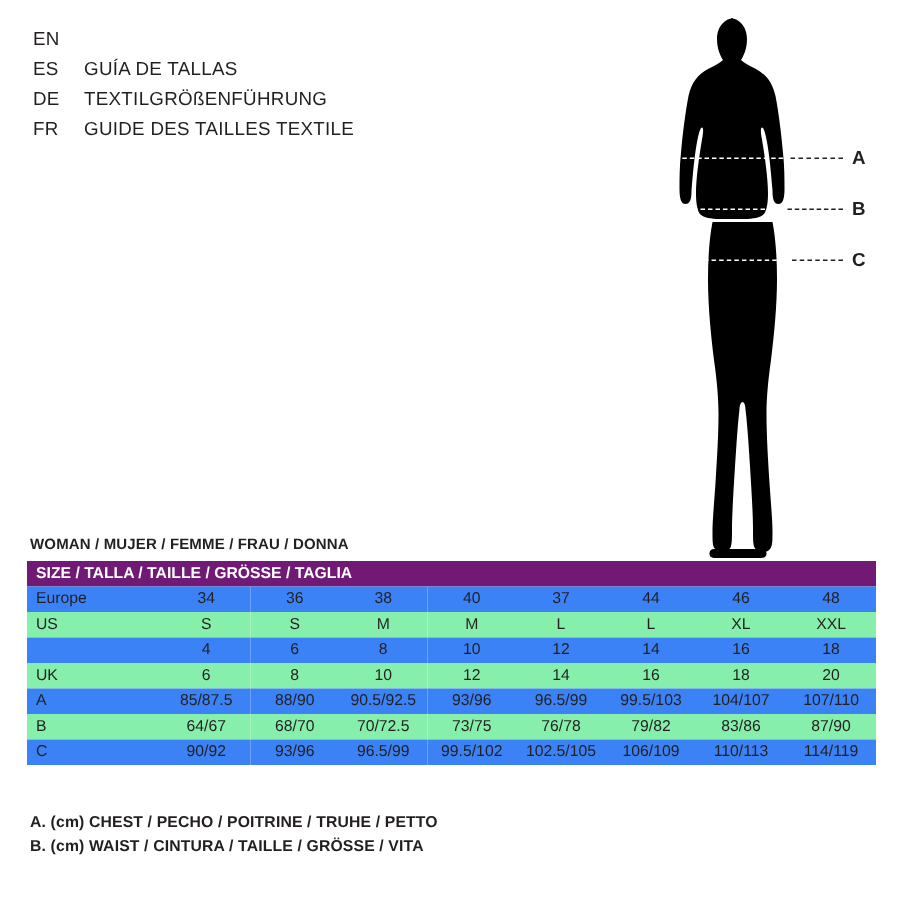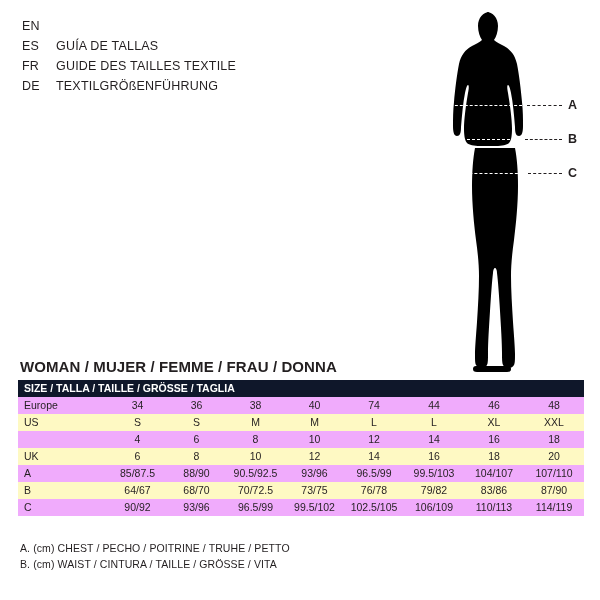--- a/index.html
+++ b/index.html
@@ -77,21 +77,21 @@
   }
 
   
   .table-section {
     position: absolute;
     left: 18px;
     top: 358px;
     width: 566px;
   }
   .woman-line {
-    font-size: 15px;
+    font-size: 10px;
     font-weight: bold;
     letter-spacing: 0.1px;
     color: #231f20;
     padding-left: 2px;
     margin-bottom: 5px;
   }
   table.size-table {
     border-collapse: collapse;
     width: 566px;
     table-layout: fixed;
@@ -100,73 +100,73 @@
   table.size-table th,
   table.size-table td {
     padding: 0;
     height: 17px;
     line-height: 17px;
     text-align: center;
     font-weight: normal;
     color: #231f20;
   }
   table.size-table tr.head th {
-    background: #0f172a;
+    background: #701a75;
     color: #ffffff;
     text-align: left;
     font-weight: bold;
     font-size: 10.5px;
     padding-left: 6px;
   }
   table.size-table td.rowlabel {
     text-align: left;
     padding-left: 6px;
   }
   tr.shade td {
-    background: #fef9c3;
+    background: #86efac;
   }
   tr.plain td {
-    background: #f0abfc;
+    background: #3b82f6;
   }
 
   
   .notes {
     position: absolute;
     left: 20px;
     top: 540px;
     width: 560px;
   }
   .note {
     font-size: 10.5px;
-    font-weight: normal;
+    font-weight: bold;
     line-height: 16px;
     color: #231f20;
     letter-spacing: 0.1px;
   }
 </style>
 </head>
 <body>
 
 <div class="page">
 
   <div class="lang-block">
     <div class="lang-row">
       <span class="lang-code">EN</span>
     </div>
     <div class="lang-row">
       <span class="lang-code">ES</span>
       <span class="lang-title">GUÍA DE TALLAS</span>
     </div>
     <div class="lang-row">
+      <span class="lang-code">DE</span>
+      <span class="lang-title">TEXTILGRÖßENFÜHRUNG</span>
+    </div>
+    <div class="lang-row">
       <span class="lang-code">FR</span>
       <span class="lang-title">GUIDE DES TAILLES TEXTILE</span>
-    </div>
-    <div class="lang-row">
-      <span class="lang-code">DE</span>
-      <span class="lang-title">TEXTILGRÖßENFÜHRUNG</span>
     </div>
   </div>
 
   <div class="figure-wrap">
     <svg class="figure-svg" viewBox="0 0 110 370">
       <path fill="#000000" d="
         M55 4
         c-7 0 -12 6 -12 14
         c0 6 2 11 4 14
         c-2 2 -6 4 -10 6
@@ -259,21 +259,21 @@
         <tr class="head">
           <th colspan="9">SIZE / TALLA / TAILLE / GRÖSSE / TAGLIA</th>
         </tr>
 
         <tr class="plain">
           <td class="rowlabel">Europe</td>
           <td>34</td>
           <td>36</td>
           <td>38</td>
           <td>40</td>
-          <td>74</td>
+          <td>37</td>
           <td>44</td>
           <td>46</td>
           <td>48</td>
         </tr>
 
         <tr class="shade">
           <td class="rowlabel">US</td>
           <td>S</td>
           <td>S</td>
           <td>M</td>

